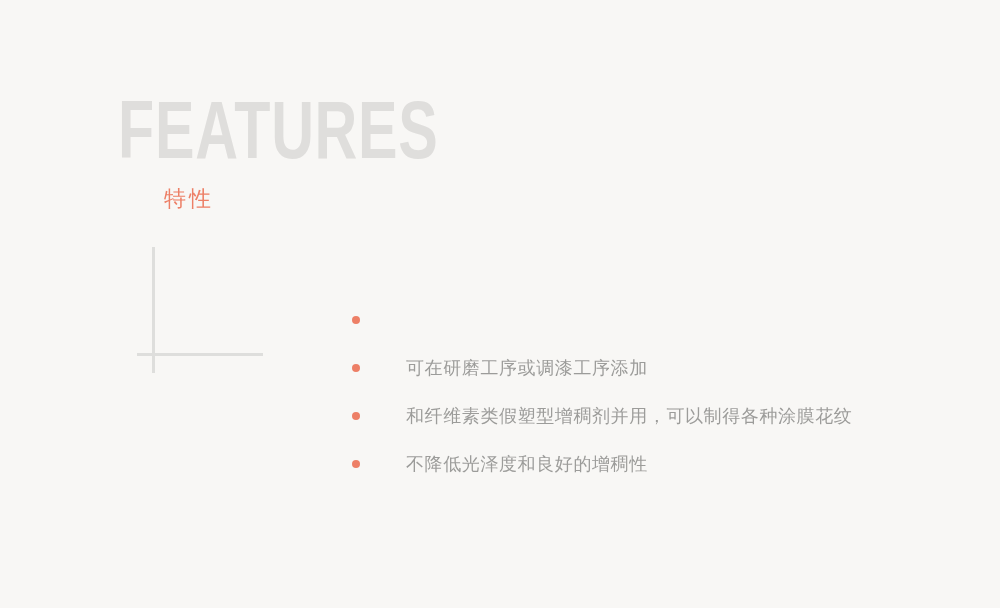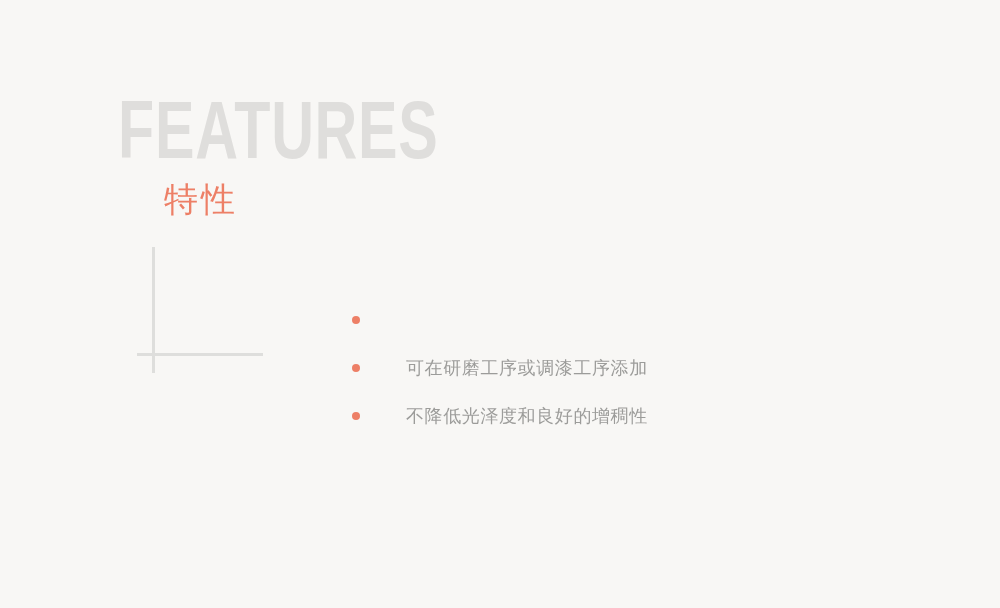--- a/index.html
+++ b/index.html
@@ -34,21 +34,21 @@
     transform: scaleX(0.74) scaleY(1.02);
     transform-origin: left top;
     white-space: nowrap;
     -webkit-user-select: none;
     user-select: none;
   }
   .heading-cn {
     position: absolute;
     left: 164px;
     top: 179px;
-    font-size: 34px;
+    font-size: 22px;
     line-height: 40px;
     font-weight: normal;
     letter-spacing: 3px;
     color: #ED7F66;
     white-space: nowrap;
   }
 
   
   .deco {
     position: absolute;
@@ -125,17 +125,21 @@
   <ul class="feature-list">
     <li class="feature-item">
       <span class="feature-dot"></span>
     </li>
     <li class="feature-item">
       <span class="feature-dot"></span>
       <span class="feature-text">可在研磨工序或调漆工序添加</span>
     </li>
     <li class="feature-item">
       <span class="feature-dot"></span>
+      <span class="feature-text">和纤维素类假塑型增稠剂并用，可以制得各种涂膜花纹</span>
+    </li>
+    <li class="feature-item">
+      <span class="feature-dot"></span>
       <span class="feature-text">不降低光泽度和良好的增稠性</span>
     </li>
   </ul>
 
 </div>
 
 </body></html>

